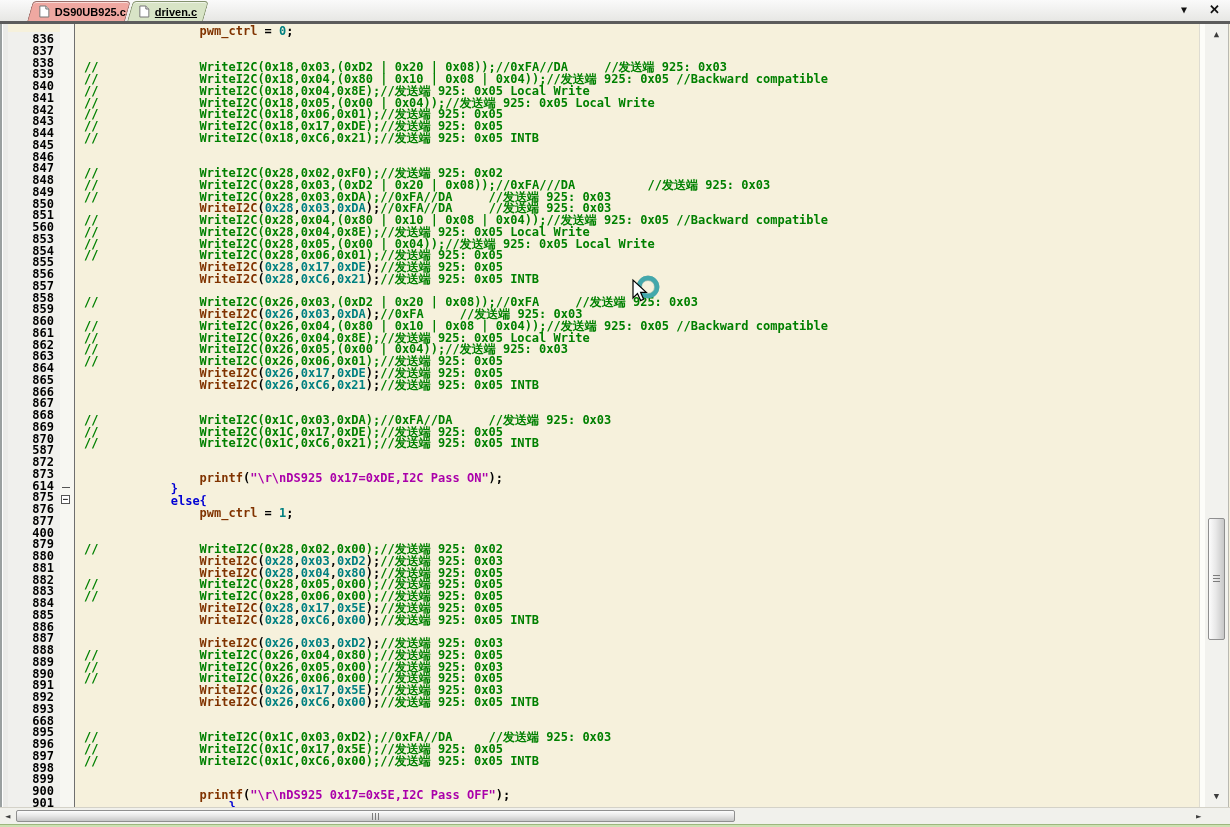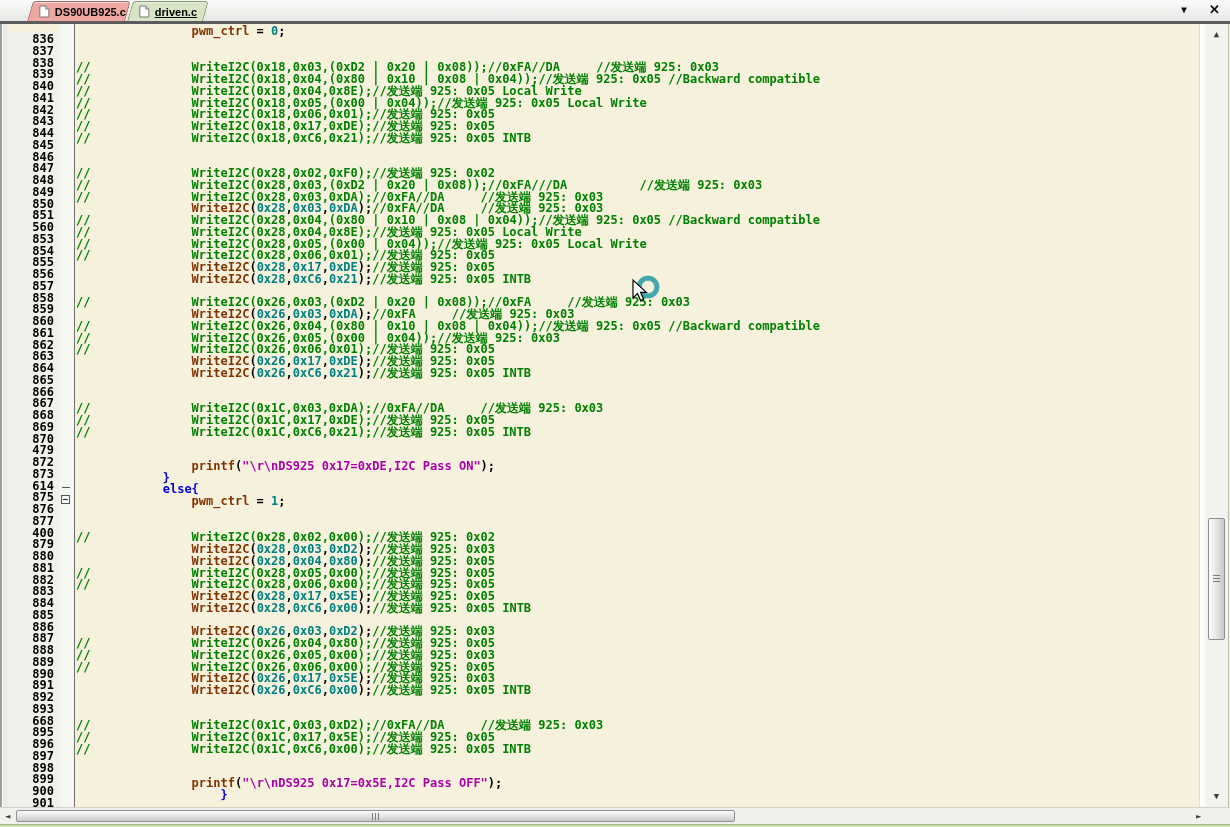--- a/index.html
+++ b/index.html
@@ -27,21 +27,21 @@
   .gutter{position:absolute;left:8px;top:8px;width:52px;height:100%;background:#F0F0ED;overflow:hidden;}
   .ln{height:11.75px;line-height:11.8px;font:700 12px "DejaVu Sans Mono",monospace;
       text-align:right;padding-right:6px;color:#000;}
   .foldcol{position:absolute;left:60px;top:0;width:15px;height:100%;background:#F7F7F2;
            border-right:1px solid #6f6f6f;box-sizing:border-box;overflow:hidden;}
   .fm{height:11.75px;position:relative;}
   .foldbox{position:absolute;left:1px;top:1px;width:9px;height:9px;box-sizing:border-box;
            border:1px solid #555;background:#fff;font:700 9px/6px "DejaVu Sans Mono",monospace;
            text-align:center;color:#222;}
   .foldtick{position:absolute;left:2px;top:5px;width:8px;height:1px;background:#555;}
-  .code{position:absolute;left:76px;top:0;width:1123px;height:100%;overflow:hidden;}
+  .code{position:absolute;left:76px;top:0;width:1123px;height:100%;overflow:hidden;padding-left:8px;}
   .cl{height:11.75px;line-height:11.8px;font:700 12px "DejaVu Sans Mono",monospace;white-space:pre;}
   .tk-plain{color:#000;}
   .tk-cmt{color:#008000;}
   .tk-ident{color:#803300;}
   .tk-num{color:#008080;}
   .tk-str{color:#AA00AA;}
   .tk-kw{color:#0000D4;}
   
   .vgap{position:absolute;left:1199px;top:0;width:6px;height:100%;background:#FDFDF9;border-left:1px solid #dedcd2;box-sizing:border-box;}
   .vscroll{position:absolute;left:1205px;top:0;width:24px;height:100%;background:#F2F2EE;
@@ -125,21 +125,21 @@
         <div class="ln">861</div>
         <div class="ln">862</div>
         <div class="ln">863</div>
         <div class="ln">864</div>
         <div class="ln">865</div>
         <div class="ln">866</div>
         <div class="ln">867</div>
         <div class="ln">868</div>
         <div class="ln">869</div>
         <div class="ln">870</div>
-        <div class="ln">479</div>
+        <div class="ln">587</div>
         <div class="ln">872</div>
         <div class="ln">873</div>
         <div class="ln">614</div>
         <div class="ln">875</div>
         <div class="ln">876</div>
         <div class="ln">877</div>
         <div class="ln">400</div>
         <div class="ln">879</div>
         <div class="ln">880</div>
         <div class="ln">881</div>
@@ -258,20 +258,21 @@
         <div class="cl"><span class="tk-cmt">//              WriteI2C(0x28,0x04,(0x80 | 0x10 | 0x08 | 0x04));//发送端 925: 0x05 //Backward compatible</span></div>
         <div class="cl"><span class="tk-cmt">//              WriteI2C(0x28,0x04,0x8E);//发送端 925: 0x05 Local Write</span></div>
         <div class="cl"><span class="tk-cmt">//              WriteI2C(0x28,0x05,(0x00 | 0x04));//发送端 925: 0x05 Local Write</span></div>
         <div class="cl"><span class="tk-cmt">//              WriteI2C(0x28,0x06,0x01);//发送端 925: 0x05</span></div>
         <div class="cl"><span class="tk-plain">                </span><span class="tk-ident">WriteI2C</span><span class="tk-plain">(</span><span class="tk-num">0x28</span><span class="tk-plain">,</span><span class="tk-num">0x17</span><span class="tk-plain">,</span><span class="tk-num">0xDE</span><span class="tk-plain">);</span><span class="tk-cmt">//发送端 925: 0x05</span></div>
         <div class="cl"><span class="tk-plain">                </span><span class="tk-ident">WriteI2C</span><span class="tk-plain">(</span><span class="tk-num">0x28</span><span class="tk-plain">,</span><span class="tk-num">0xC6</span><span class="tk-plain">,</span><span class="tk-num">0x21</span><span class="tk-plain">);</span><span class="tk-cmt">//发送端 925: 0x05 INTB</span></div>
         <div class="cl"></div>
         <div class="cl"><span class="tk-cmt">//              WriteI2C(0x26,0x03,(0xD2 | 0x20 | 0x08));//0xFA     //发送端 925: 0x03</span></div>
         <div class="cl"><span class="tk-plain">                </span><span class="tk-ident">WriteI2C</span><span class="tk-plain">(</span><span class="tk-num">0x26</span><span class="tk-plain">,</span><span class="tk-num">0x03</span><span class="tk-plain">,</span><span class="tk-num">0xDA</span><span class="tk-plain">);</span><span class="tk-cmt">//0xFA     //发送端 925: 0x03</span></div>
         <div class="cl"><span class="tk-cmt">//              WriteI2C(0x26,0x04,(0x80 | 0x10 | 0x08 | 0x04));//发送端 925: 0x05 //Backward compatible</span></div>
+        <div class="cl"><span class="tk-cmt">//              WriteI2C(0x26,0x04,0x8E);//发送端 925: 0x05 Local Write</span></div>
         <div class="cl"><span class="tk-cmt">//              WriteI2C(0x26,0x05,(0x00 | 0x04));//发送端 925: 0x03</span></div>
         <div class="cl"><span class="tk-cmt">//              WriteI2C(0x26,0x06,0x01);//发送端 925: 0x05</span></div>
         <div class="cl"><span class="tk-plain">                </span><span class="tk-ident">WriteI2C</span><span class="tk-plain">(</span><span class="tk-num">0x26</span><span class="tk-plain">,</span><span class="tk-num">0x17</span><span class="tk-plain">,</span><span class="tk-num">0xDE</span><span class="tk-plain">);</span><span class="tk-cmt">//发送端 925: 0x05</span></div>
         <div class="cl"><span class="tk-plain">                </span><span class="tk-ident">WriteI2C</span><span class="tk-plain">(</span><span class="tk-num">0x26</span><span class="tk-plain">,</span><span class="tk-num">0xC6</span><span class="tk-plain">,</span><span class="tk-num">0x21</span><span class="tk-plain">);</span><span class="tk-cmt">//发送端 925: 0x05 INTB</span></div>
         <div class="cl"></div>
         <div class="cl"></div>
         <div class="cl"><span class="tk-cmt">//              WriteI2C(0x1C,0x03,0xDA);//0xFA//DA     //发送端 925: 0x03</span></div>
         <div class="cl"><span class="tk-cmt">//              WriteI2C(0x1C,0x17,0xDE);//发送端 925: 0x05</span></div>
         <div class="cl"><span class="tk-cmt">//              WriteI2C(0x1C,0xC6,0x21);//发送端 925: 0x05 INTB</span></div>
         <div class="cl"></div>

